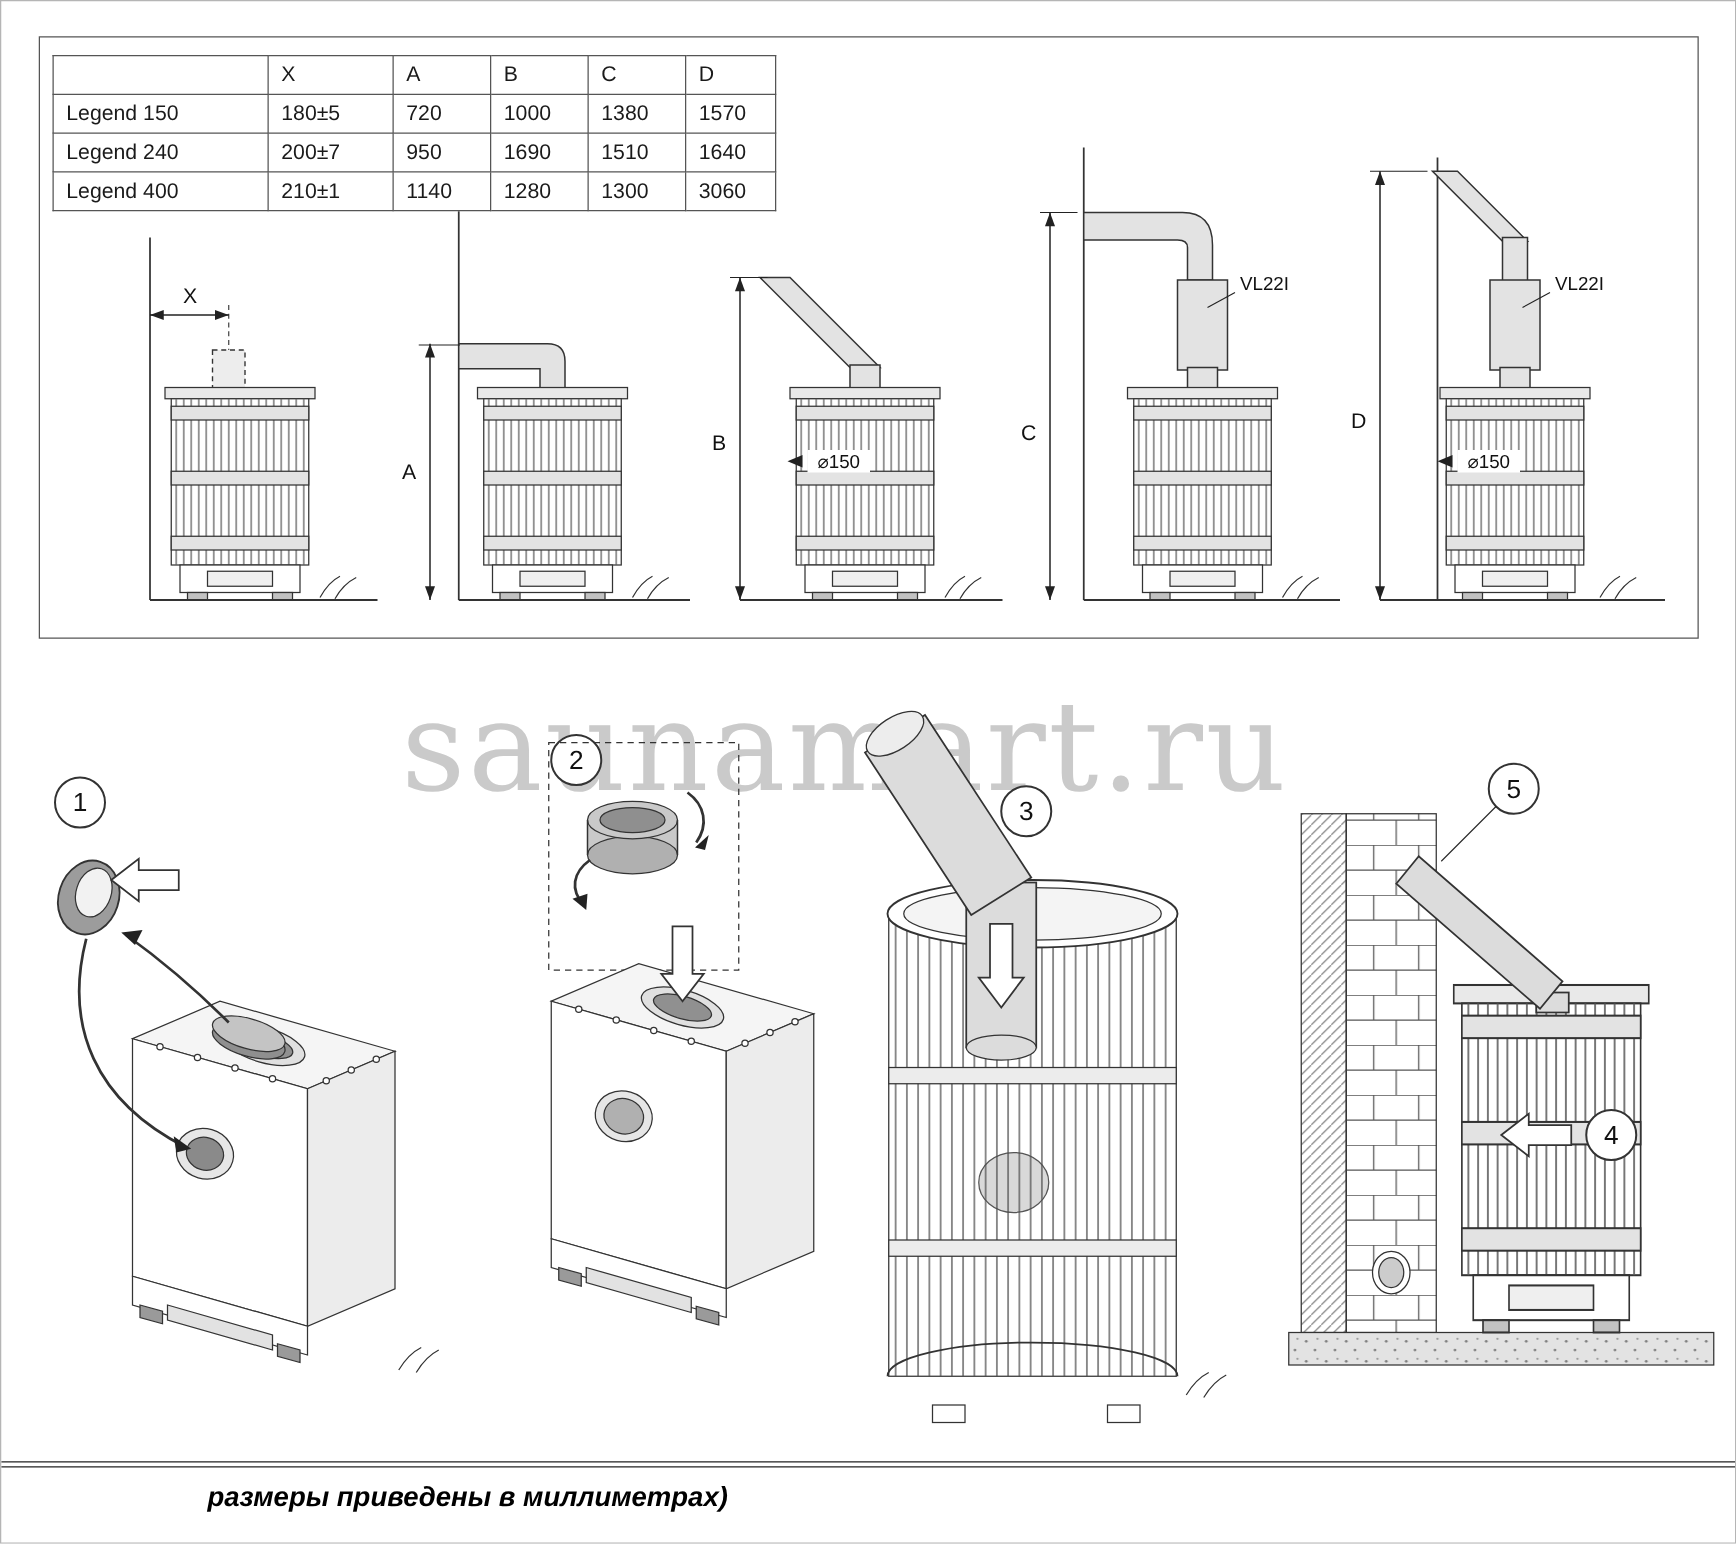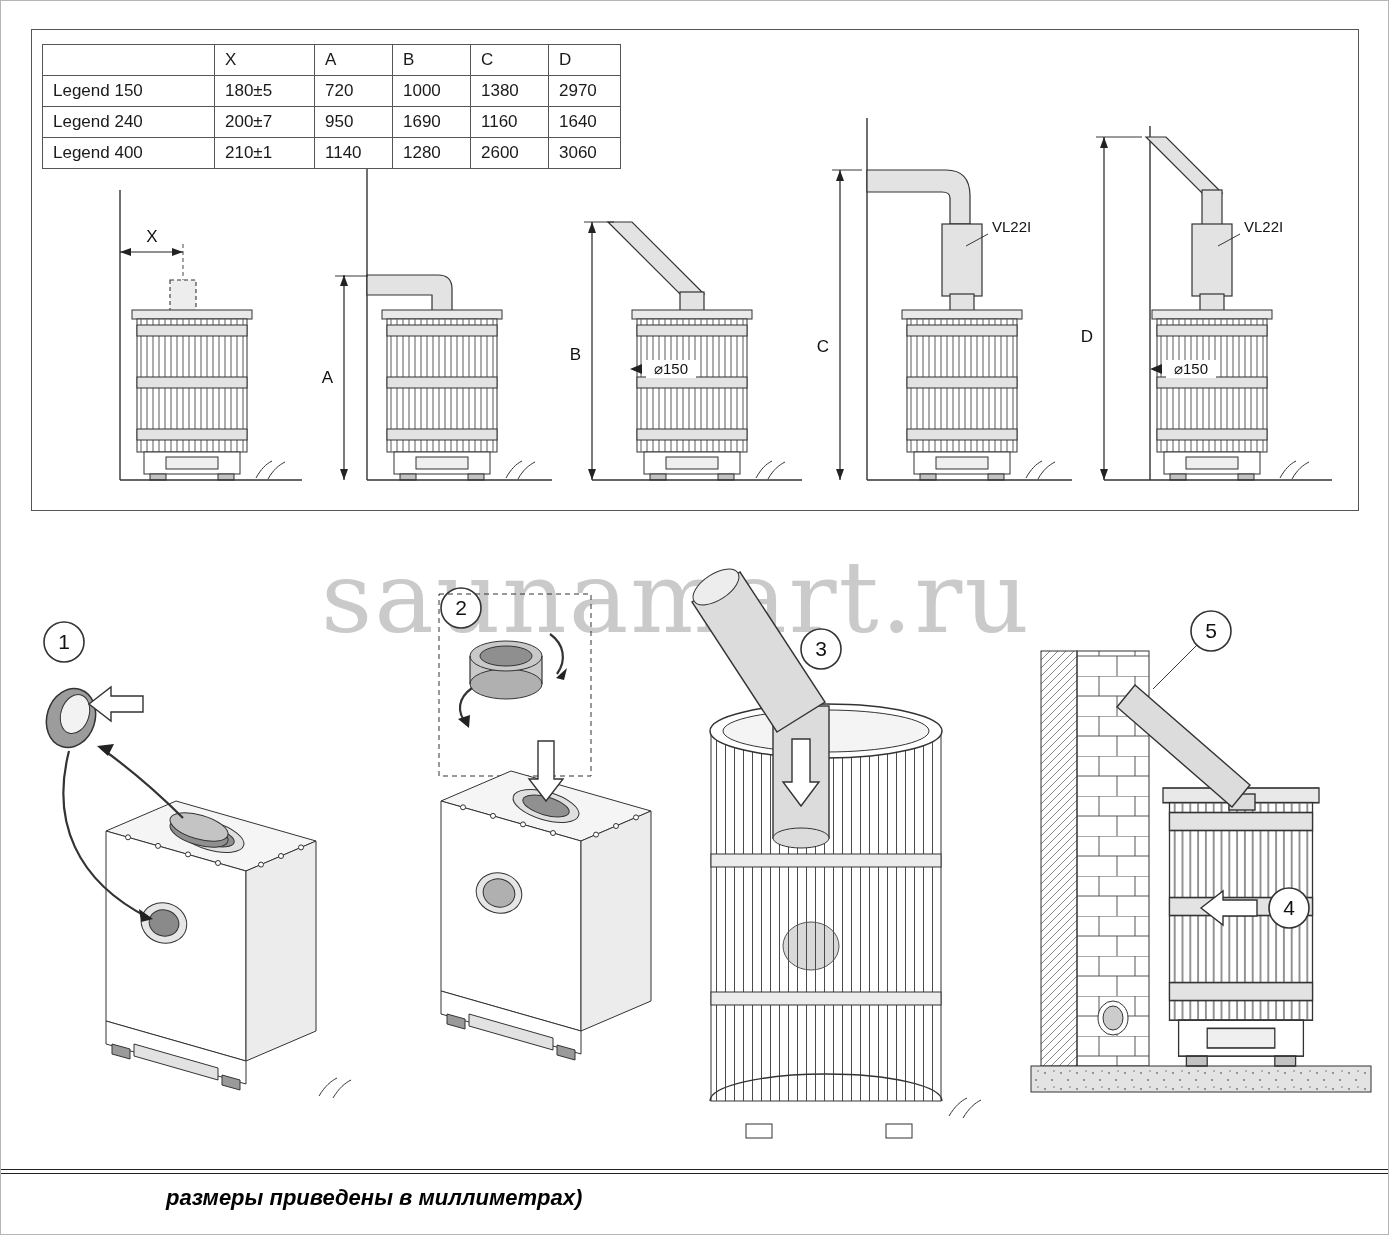--- a/index.html
+++ b/index.html
@@ -166,36 +166,36 @@
           <th class="c-d">D</th>
         </tr>
       </thead>
       <tbody>
         <tr>
           <td>Legend 150</td>
           <td>180±5</td>
           <td>720</td>
           <td>1000</td>
           <td>1380</td>
-          <td>2970</td>
+          <td>1570</td>
         </tr>
         <tr>
           <td>Legend 240</td>
           <td>200±7</td>
           <td>950</td>
           <td>1690</td>
-          <td>1160</td>
+          <td>1510</td>
           <td>1640</td>
         </tr>
         <tr>
           <td>Legend 400</td>
           <td>210±1</td>
           <td>1140</td>
           <td>1280</td>
-          <td>2600</td>
+          <td>1300</td>
           <td>3060</td>
         </tr>
       </tbody>
     </table>
   </div>
 
   <div class="watermark">saunamart.ru</div>
 
   <svg class="steps-svg" width="1389" height="612" viewBox="0 0 1389 612">
     <defs>

